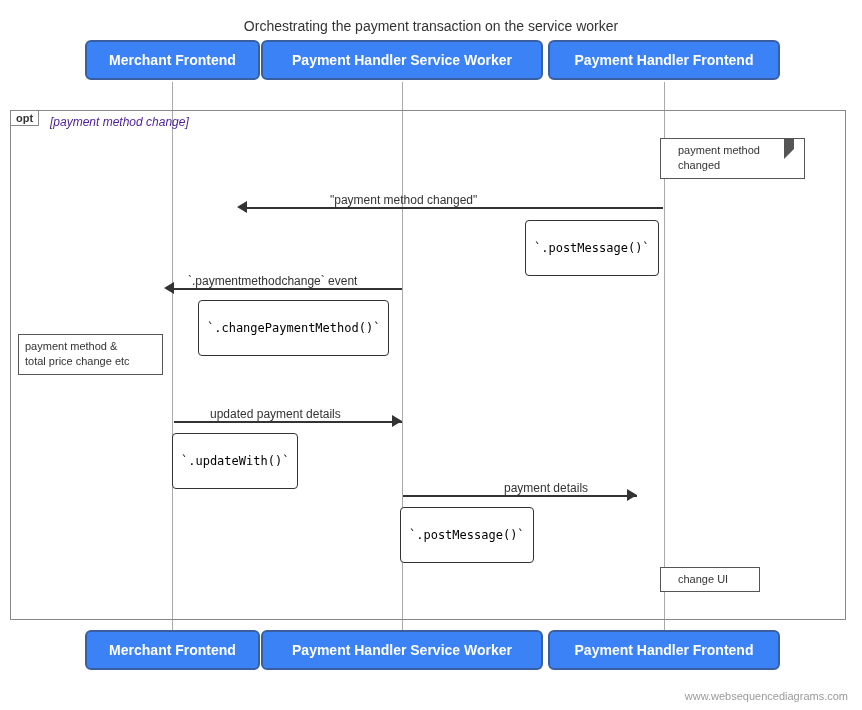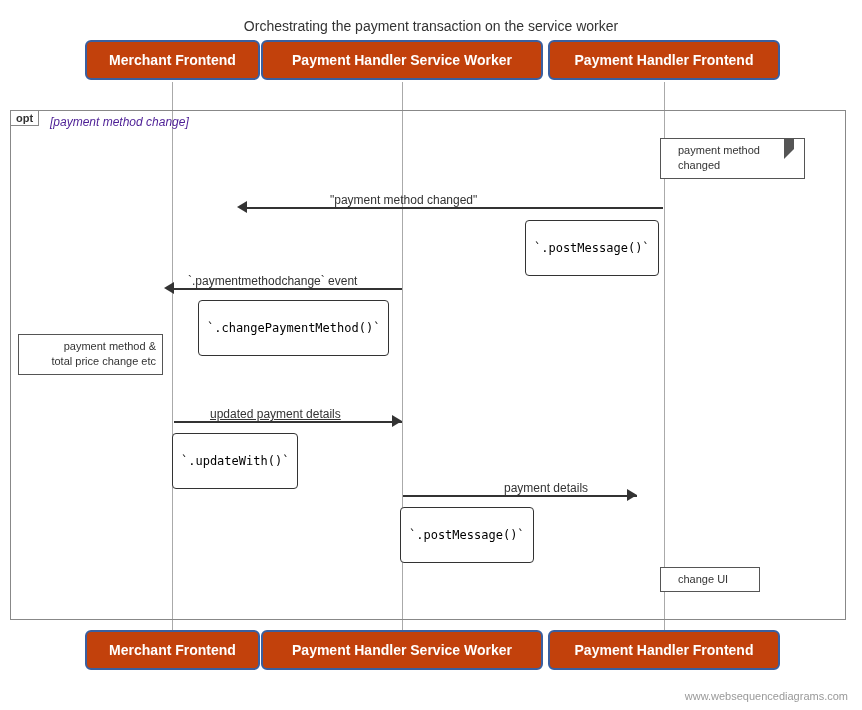--- a/index.html
+++ b/index.html
@@ -23,21 +23,21 @@
       color: #333;
       padding-top: 10px;
       position: absolute;
       width: 100%;
       top: 8px;
     }
     
     .actor-box {
       position: absolute;
       border-radius: 6px;
-      background: #c2410c;
+      background: #3b82f6;
       color: #fff;
       font-weight: bold;
       font-size: 14px;
       text-align: center;
       padding: 10px 14px;
       border: 2px solid #3a5fa0;
     }
     
     .lifeline {
       position: absolute;
@@ -125,21 +125,20 @@
     }
     
     .side-note {
       position: absolute;
       background: #fff;
       border: 1.5px solid #555;
       font-size: 11px;
       padding: 4px 6px;
       color: #333;
       line-height: 1.4;
-      text-align: right;
     }
     .watermark {
       position: absolute;
       bottom: 8px;
       right: 14px;
       font-size: 11px;
       color: #999;
     }
   </style>
 </head>
@@ -175,21 +174,21 @@
   <div class="arrow-line" style="left:174px; top:288px; width:228px;"></div>
   <div class="arrowhead-left" style="left:164px; top:282px;"></div>
 
   <div class="method-box" style="left:198px; top:300px;">`.changePaymentMethod()`</div>
 
   <div class="side-note" style="left:18px; top:334px; width:145px;">
     <span style="white-space:pre;">payment method &amp;
 total price change etc</span>
   </div>
 
-  <div class="arrow-label" style="left:210px; top:407px;text-decoration:underline;">updated payment details</div>
+  <div class="arrow-label" style="left:210px; top:407px;">updated payment details</div>
   <div class="arrow-line" style="left:174px; top:421px; width:228px;"></div>
   <div class="arrowhead-right" style="left:392px; top:415px;"></div>
 
   <div class="method-box" style="left:172px; top:433px;">`.updateWith()`</div>
 
   <div class="arrow-label" style="left:475px; top:481px;margin-left:29px;">payment details</div>
   <div class="arrow-line" style="left:403px; top:495px; width:234px;"></div>
   <div class="arrowhead-right" style="left:627px; top:489px;"></div>
 
   <div class="method-box" style="left:400px; top:507px;">`.postMessage()`</div>

